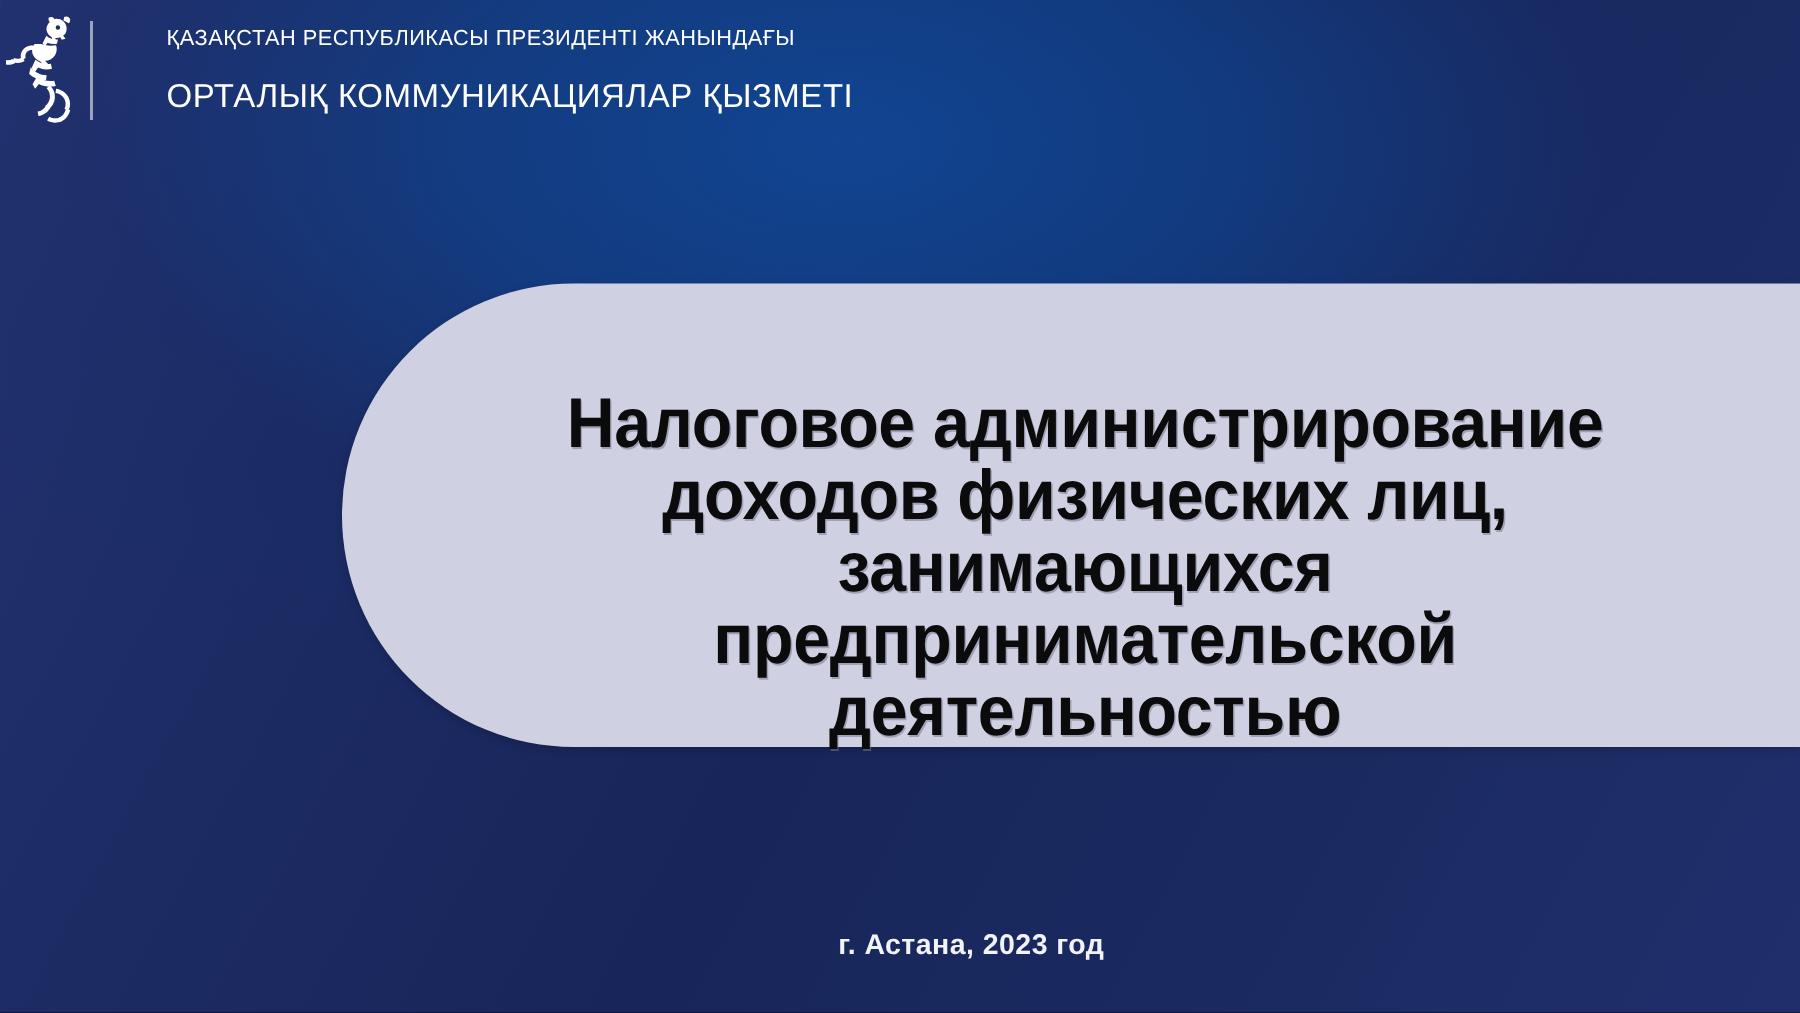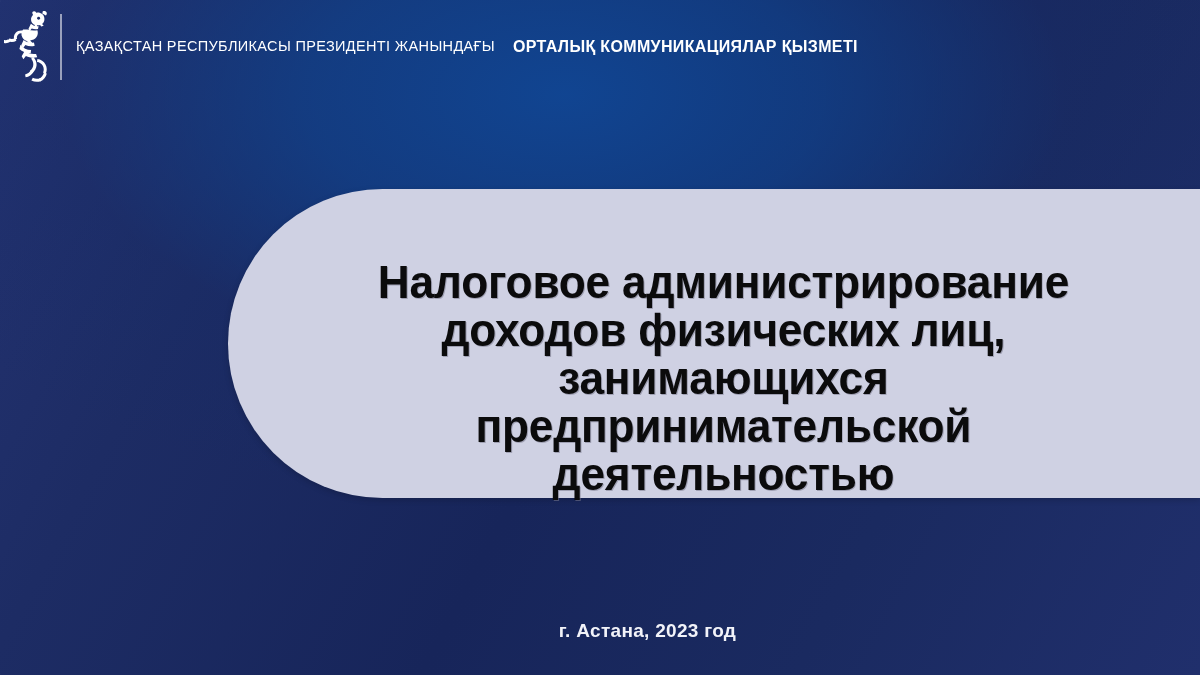--- a/index.html
+++ b/index.html
@@ -51,36 +51,37 @@
   .logo-mark svg { display: block; }
   .header-divider {
     width: 2px;
     height: 66px;
     background: rgba(255,255,255,0.55);
     margin: 0 14px 0 4px;
     flex: 0 0 2px;
   }
   .org-lines {
     display: flex;
-    flex-direction: row;
+    flex-direction: column;
     justify-content: center;
     gap: 18px;
+    margin-left: 35px;
   }
   .org-line-1 {
     color: #ffffff;
     font-size: 14.5px;
     font-weight: 400;
     letter-spacing: 0.35px;
     white-space: nowrap;
     line-height: 1.05;
   }
   .org-line-2 {
     color: #ffffff;
-    font-size: 16px;
-    font-weight: 700;
+    font-size: 22px;
+    font-weight: 400;
     letter-spacing: 0.35px;
     white-space: nowrap;
     line-height: 1.05;
   }
 
   
   .title-card {
     position: absolute;
     left: 228px;
     top: 189px;

